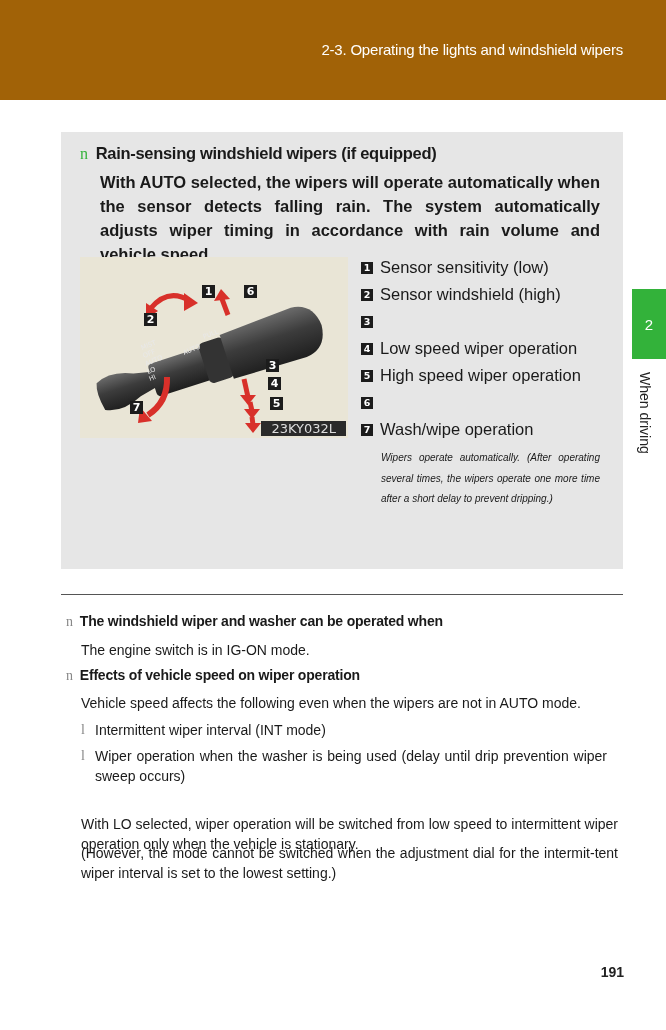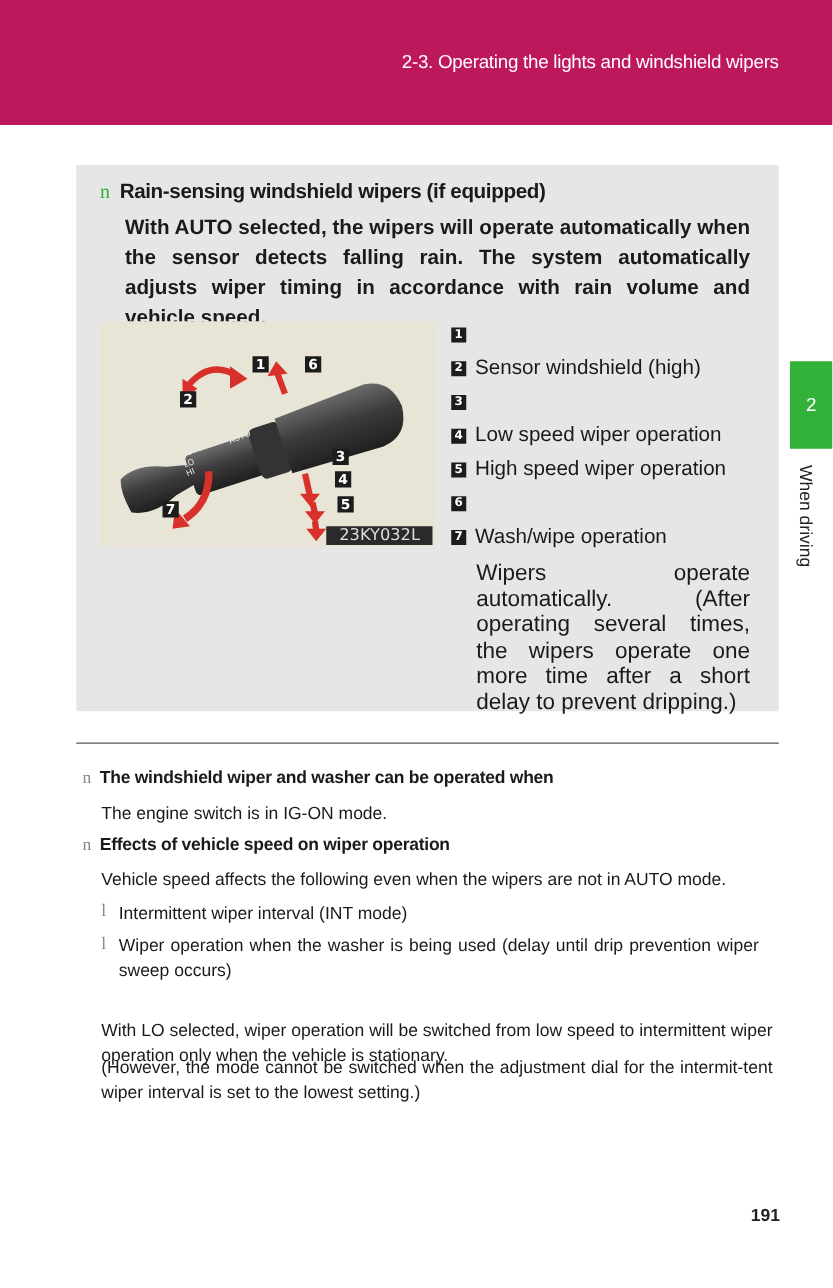--- a/index.html
+++ b/index.html
@@ -3,21 +3,21 @@
 <meta charset="utf-8">
 <style>
   html, body { margin: 0; padding: 0; }
   body {
     width: 666px; height: 1030px; position: relative; overflow: hidden;
     background: #ffffff; color: #1a1a1a;
     font-family: "Liberation Sans", "DejaVu Sans", sans-serif;
   }
   .header {
     position: absolute; left: 0; top: 0; width: 666px; height: 100px;
-    background: #be185d;
+    background: #a16207;
   }
   .header-title {
     position: absolute; right: 43px; top: 41px;
     color: #ffffff; font-size: 15px; letter-spacing: -0.2px;
   }
   .side-tab {
     position: absolute; left: 632px; top: 289px; width: 34px; height: 70px;
     background: #33b23a; color: #fff; font-size: 15px;
     display: flex; align-items: center; justify-content: center;
   }
@@ -59,21 +59,21 @@
   .legend li {
     height: 27px; display: flex; align-items: center; font-size: 16.5px; color: #1a1a1a;
   }
   .legend .sq {
     width: 12px; height: 12px; background: #1c1c1c; color: #fff; font-size: 9.5px;
     display: inline-flex; align-items: center; justify-content: center; margin-right: 7px;
     font-weight: bold; font-family: "DejaVu Sans", sans-serif;
   }
   .note {
     position: absolute; left: 381px; top: 448px; width: 219px;
-    font-size: 18px; line-height: 20.5px; text-align: justify;
+    font-size: 10px; line-height: 20.5px; text-align: justify; font-style: italic;
   }
   .rule {
     position: absolute; left: 61px; top: 594px; width: 562px; height: 1px; background: #555;
   }
   .sub-title {
     position: absolute; left: 66px; font-size: 14px; font-weight: bold; letter-spacing: -0.2px;
   }
   .sub-title .gray-bullet { font-weight: normal; margin-right: 7px; }
   .para {
     position: absolute; left: 81px; width: 537px; font-size: 14px; line-height: 20px;
@@ -157,20 +157,21 @@
   <div class="num-badge" style="left:186px;top:102px;">3</div>
   <div class="num-badge" style="left:188px;top:120px;">4</div>
   <div class="num-badge" style="left:190px;top:140px;">5</div>
   <div class="num-badge" style="left:50px;top:144px;">7</div>
   <div class="fig-code">23KY032L</div>
 </div>
 
 <ul class="legend">
   <li>
       <span class="sq">1</span>
+      <span>Sensor sensitivity (low)</span>
     </li>
   <li>
       <span class="sq">2</span>
       <span>Sensor windshield (high)</span>
     </li>
   <li>
       <span class="sq">3</span>
     </li>
   <li>
       <span class="sq">4</span>

